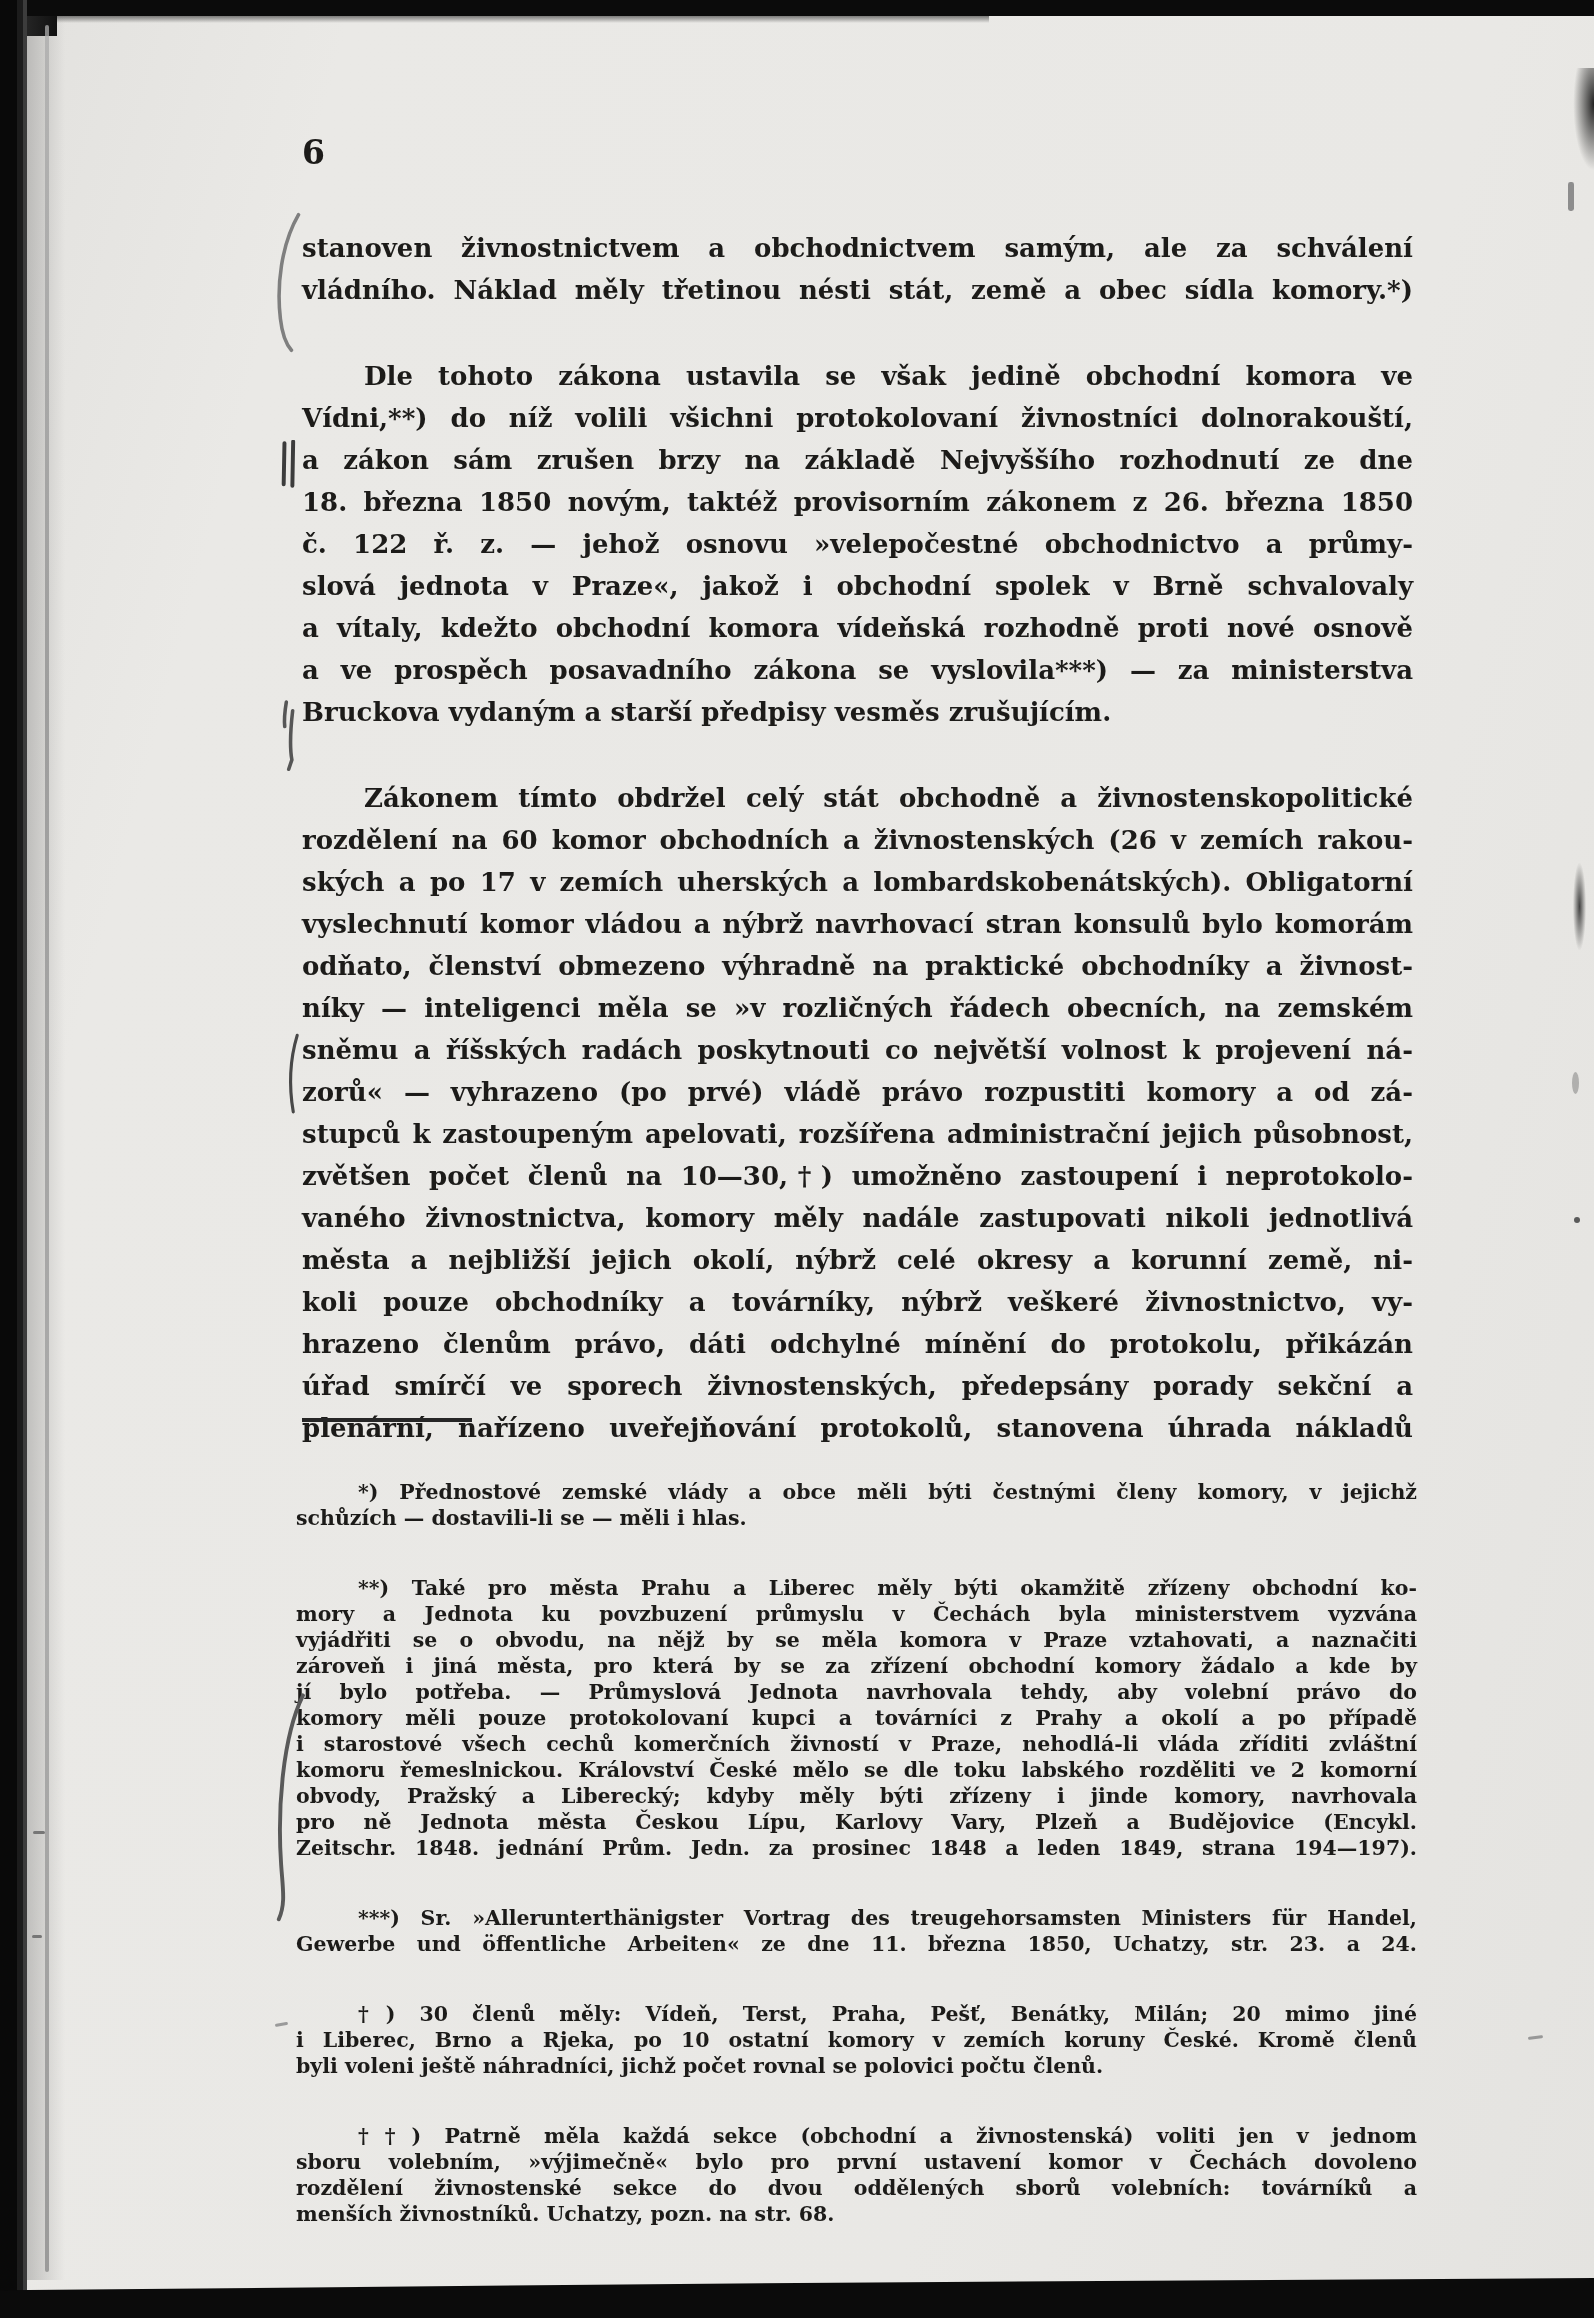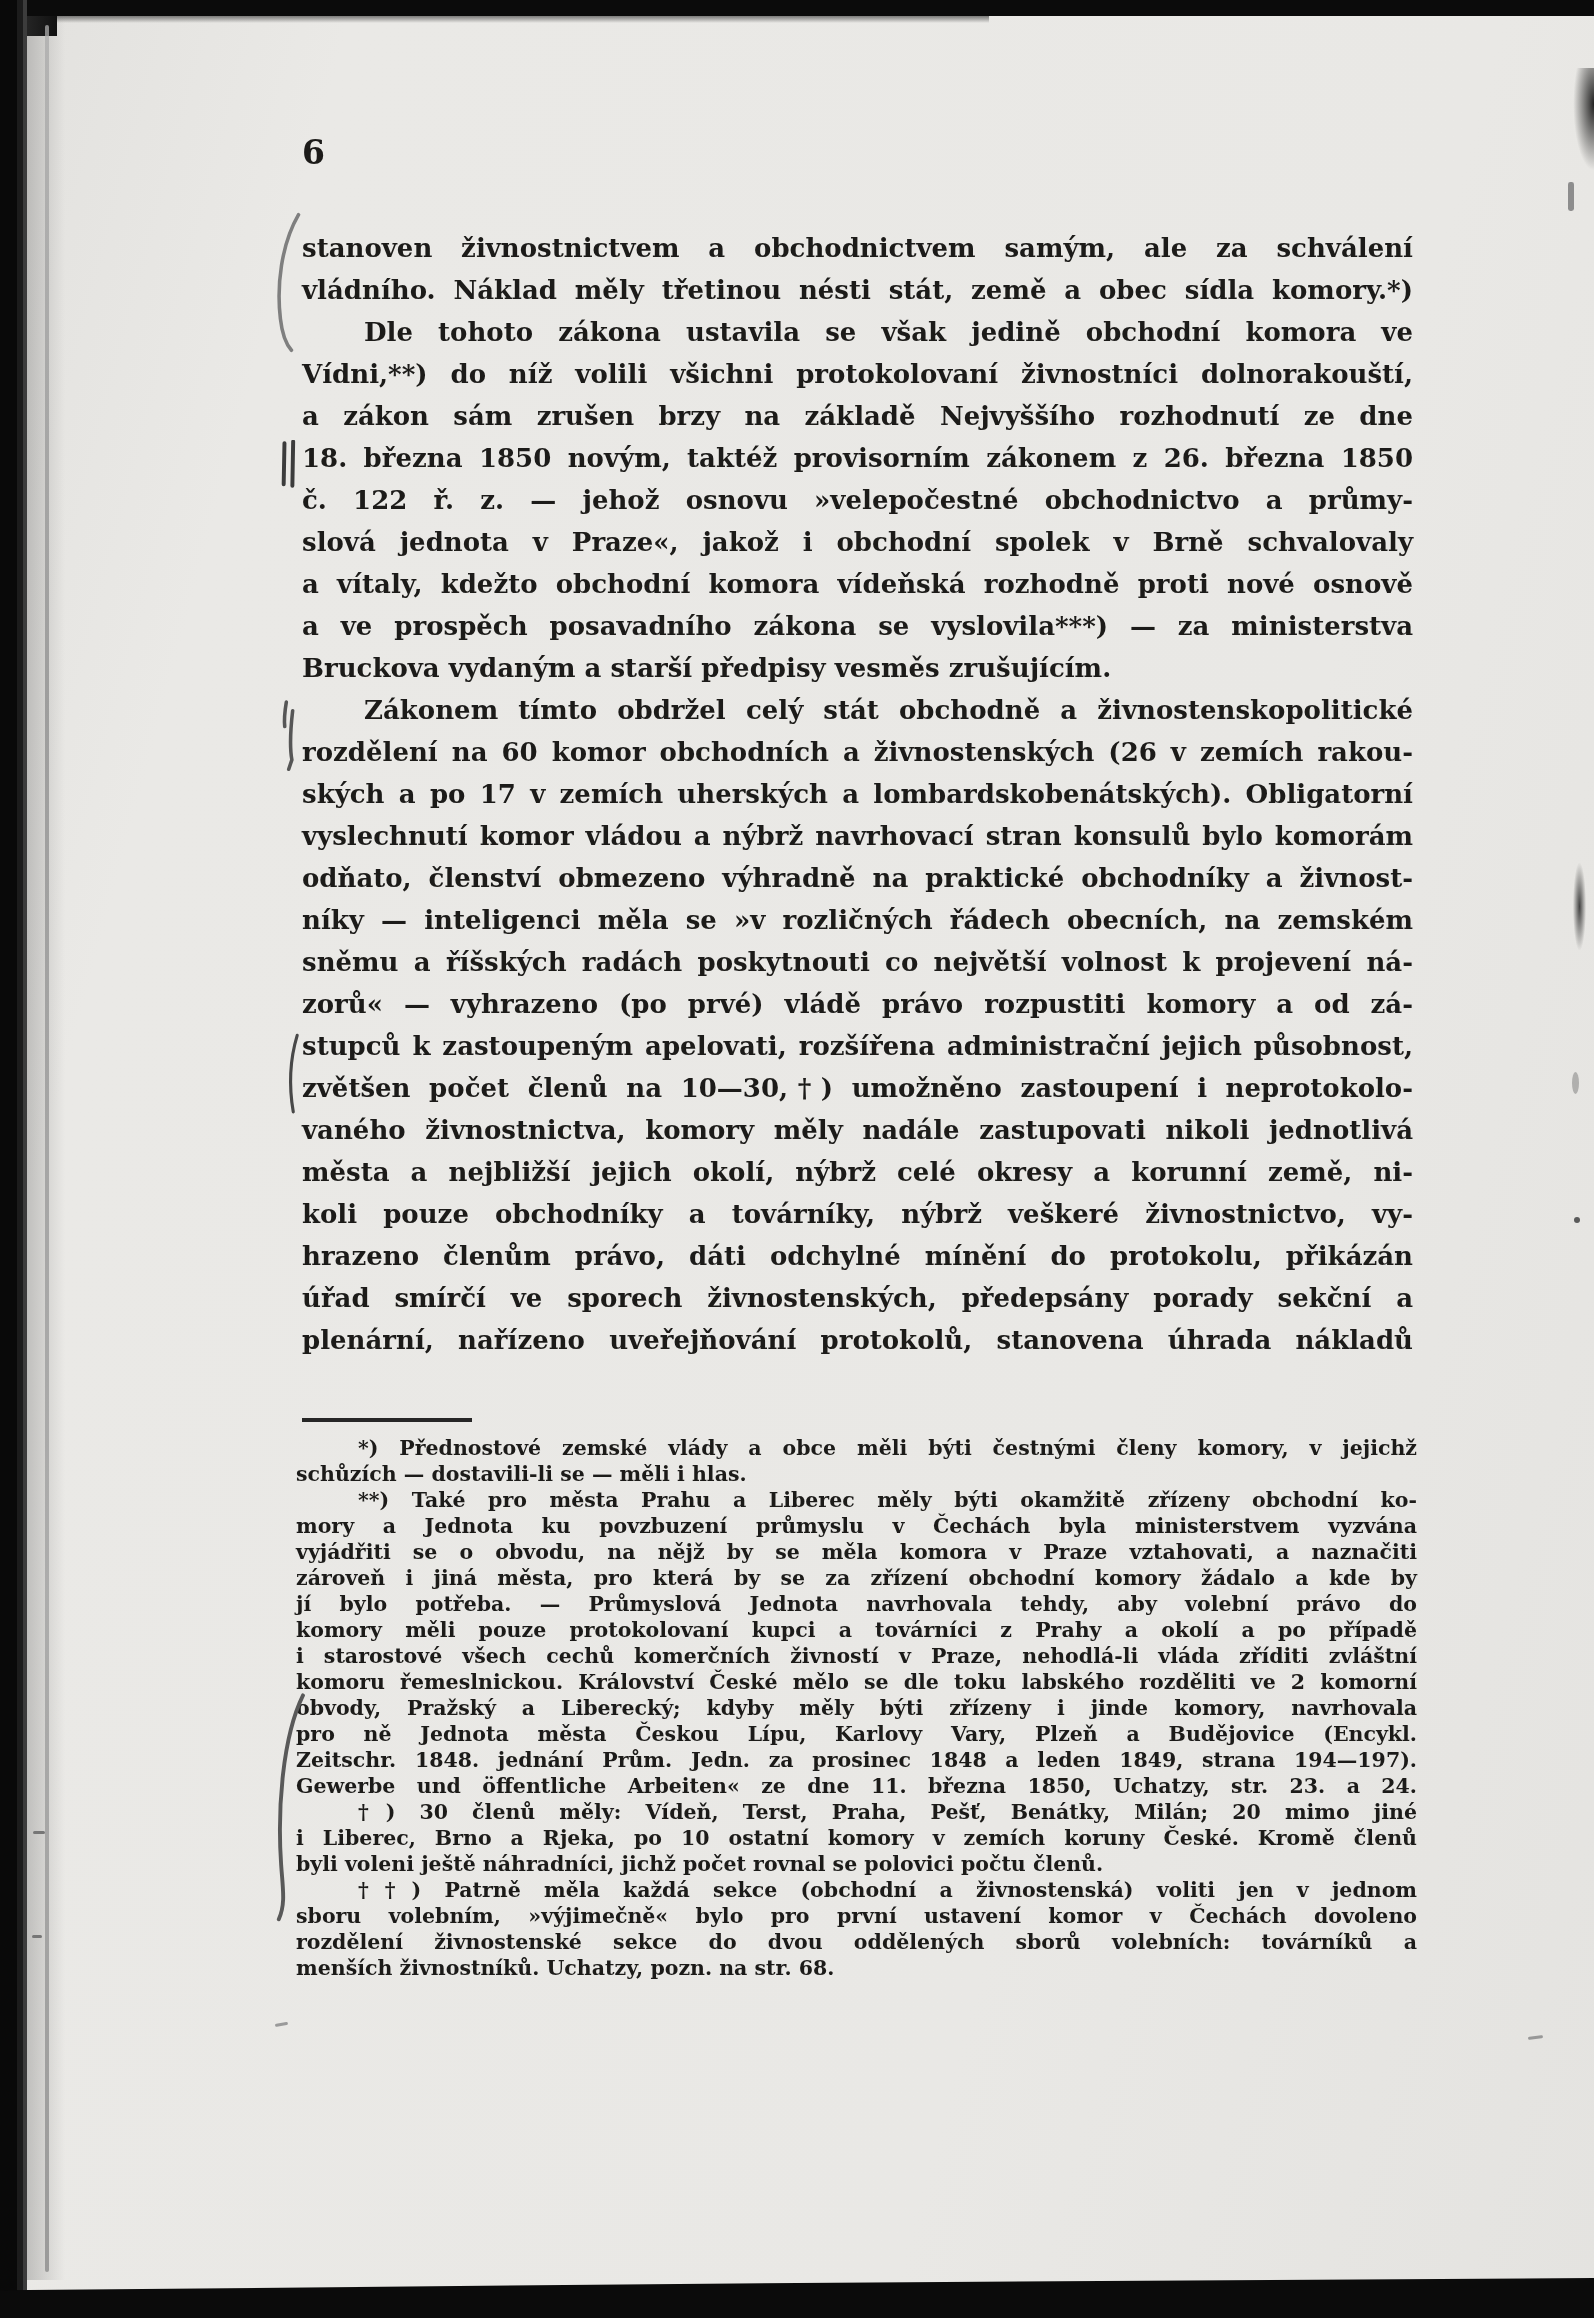--- a/index.html
+++ b/index.html
@@ -54,21 +54,21 @@
   .main-text {
     position:absolute; left:302px; top:227px; width:1111px;
     font-size:26px; font-weight:bold; line-height:42px;
   }
   .footnotes {
     position:absolute; left:296px; top:1435px; width:1121px;
     font-size:20.5px; font-weight:bold; line-height:26px;
   }
   .line { text-align:justify; text-align-last:justify; white-space:normal; }
   .line.no-justify { text-align:center; text-align-last:left; }
-  .line.indent { text-indent:62px; }
+  .line.indent { text-indent:62px;margin-top:44px; }
   .fn-divider {
     position:absolute; left:302px; top:1418px; width:170px; height:4px;
     background:#262626;
   }
 
   
   .pen { position:absolute; }
   .pen path { fill:none; stroke-linecap:round; }
 </style>
 </head>
@@ -135,20 +135,21 @@
       <div class="line fn-line">mory a Jednota ku povzbuzení průmyslu v Čechách byla ministerstvem vyzvána</div>
       <div class="line fn-line">vyjádřiti se o obvodu, na nějž by se měla komora v Praze vztahovati, a naznačiti</div>
       <div class="line fn-line">zároveň i jiná města, pro která by se za zřízení obchodní komory žádalo a kde by</div>
       <div class="line fn-line">jí bylo potřeba. — Průmyslová Jednota navrhovala tehdy, aby volební právo do</div>
       <div class="line fn-line">komory měli pouze protokolovaní kupci a továrníci z Prahy a okolí a po případě</div>
       <div class="line fn-line">i starostové všech cechů komerčních živností v Praze, nehodlá-li vláda zříditi zvláštní</div>
       <div class="line fn-line">komoru řemeslnickou. Království České mělo se dle toku labského rozděliti ve 2 komorní</div>
       <div class="line fn-line">obvody, Pražský a Liberecký; kdyby měly býti zřízeny i jinde komory, navrhovala</div>
       <div class="line fn-line">pro ně Jednota města Českou Lípu, Karlovy Vary, Plzeň a Budějovice (Encykl.</div>
       <div class="line fn-line">Zeitschr. 1848. jednání Prům. Jedn. za prosinec 1848 a leden 1849, strana 194—197).</div>
+      <div class="line fn-line indent">***) Sr. »Allerunterthänigster Vortrag des treugehorsamsten Ministers für Handel,</div>
       <div class="line fn-line">Gewerbe und öffentliche Arbeiten« ze dne 11. března 1850, Uchatzy, str. 23. a 24.</div>
       <div class="line fn-line indent">†) 30 členů měly: Vídeň, Terst, Praha, Pešť, Benátky, Milán; 20 mimo jiné</div>
       <div class="line fn-line">i Liberec, Brno a Rjeka, po 10 ostatní komory v zemích koruny České. Kromě členů</div>
       <div class="line fn-line no-justify">byli voleni ještě náhradníci, jichž počet rovnal se polovici počtu členů.</div>
       <div class="line fn-line indent">††) Patrně měla každá sekce (obchodní a živnostenská) voliti jen v jednom</div>
       <div class="line fn-line">sboru volebním, »výjimečně« bylo pro první ustavení komor v Čechách dovoleno</div>
       <div class="line fn-line">rozdělení živnostenské sekce do dvou oddělených sborů volebních: továrníků a</div>
       <div class="line fn-line no-justify">menších živnostníků. Uchatzy, pozn. na str. 68.</div>
     </div>
 

